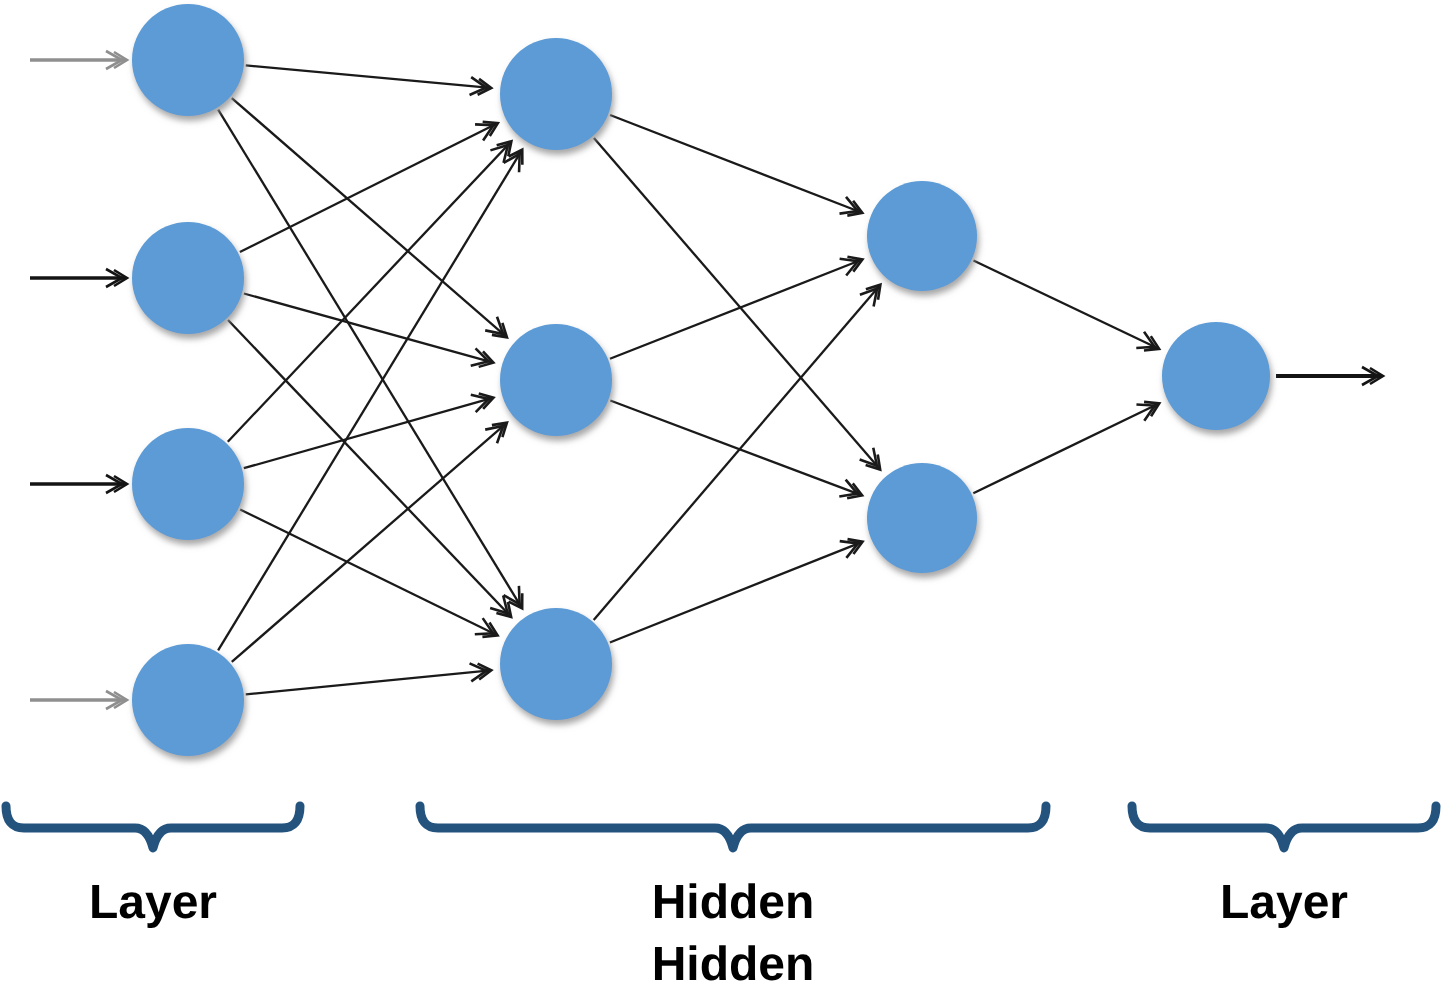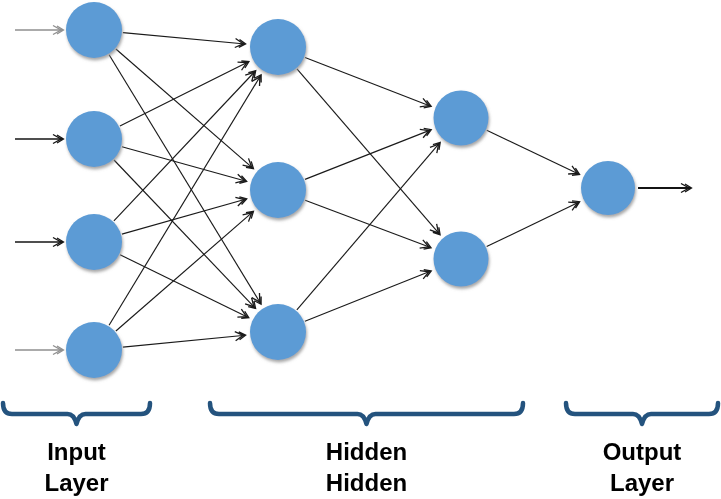--- a/index.html
+++ b/index.html
@@ -82,24 +82,22 @@
         <circle cx="608" cy="188" r="27" fill="#5b9bd5" filter="url(#nodeShadow)"></circle>
       </g>
       <g>
         <path d="M 3 403 Q 3 414 12 414 L 67.5 414 Q 74 414 76.5 424 Q 79 414 85.5 414 L 141 414 Q 150 414 150 403" fill="none" stroke="#24537e" stroke-width="4.5" stroke-linecap="round" stroke-linejoin="round"></path>
         <path d="M 210 403 Q 210 414 219 414 L 357.5 414 Q 364 414 366.5 424 Q 369 414 375.5 414 L 514 414 Q 523 414 523 403" fill="none" stroke="#24537e" stroke-width="4.5" stroke-linecap="round" stroke-linejoin="round"></path>
         <path d="M 566 403 Q 566 414 575 414 L 633 414 Q 639.5 414 642 424 Q 644.5 414 651 414 L 709 414 Q 718 414 718 403" fill="none" stroke="#24537e" stroke-width="4.5" stroke-linecap="round" stroke-linejoin="round"></path>
       </g>
     </svg>
 
   <div class="layer-label" id="label-0" style="left: 76.5px; top: 436px;">
-    <span>Input</span>
     <span>Layer</span>
   </div>
   <div class="layer-label" id="label-1" style="left: 366.5px; top: 436px;">
     <span>Hidden</span>
     <span>Hidden</span>
   </div>
   <div class="layer-label" id="label-2" style="left: 642px; top: 436px;">
-    <span>Output</span>
     <span>Layer</span>
   </div>
 </div>
 
 </body></html>

